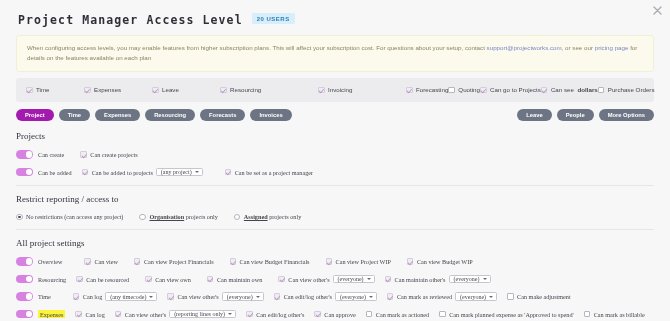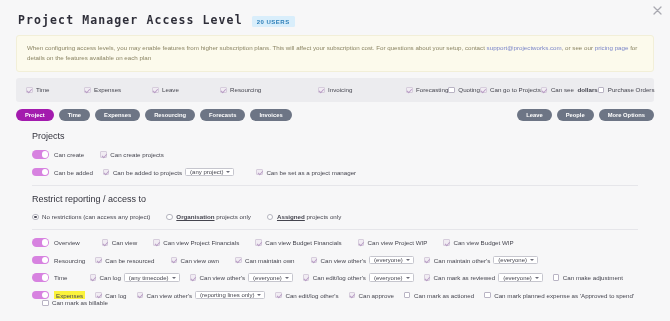--- a/index.html
+++ b/index.html
@@ -26,21 +26,21 @@
     height: 11px;
     cursor: pointer;
     opacity: .55;
   }
   .close-btn svg { display:block; }
 
   
   .page-head {
     padding: 13px 0 0 18px;
     display: flex;
-    align-items: flex-end;
+    align-items: flex-start;
     gap: 9px;
   }
   .page-title {
     font-size: 11.5px;
     font-weight: 700;
     letter-spacing: 1.1px;
     color: #2f2f3a;
     font-family: "DejaVu Sans Mono", monospace;
   }
   .users-badge {
@@ -134,24 +134,25 @@
     padding: 3px 9px;
     border-radius: 9px;
     cursor: pointer;
     white-space: nowrap;
   }
   .pill.active { background: #a31bae; }
   .pill-row .spacer { flex: 1 1 auto; }
 
   
   .section {
-    margin: 0 32px;
+    margin: 0 16px;
     border-top: 1px solid #e6e6ea;
     padding-top: 8px;
     margin-top: 9px;
+    font-family: Liberation Serif, serif;
   }
   .section.first { border-top: none; margin-top: 10px; padding-top: 0; }
   .section-title {
     font-size: 9px;
     color: #33333d;
     margin-bottom: 9px;
     font-weight: 400;
   }
 
   .row {
@@ -388,20 +389,21 @@
     </label>
     <span class="gap-m"></span>
     <label class="radio">
       <span class="rdot"></span>
       <span><u>Assigned</u><span> projects only</span></span>
     </label>
   </div>
 </div>
 
 <div class="section">
+  <div class="section-title">All project settings</div>
 
   <div class="row">
     <div class="toggle"></div>
     <span class="toggle-label">Overview</span>
     <span class="gap-l"></span>
     <label class="cbx">
       <span class="box dim"></span>
       <span>Can view</span>
     </label>
     <span class="gap-m"></span>

